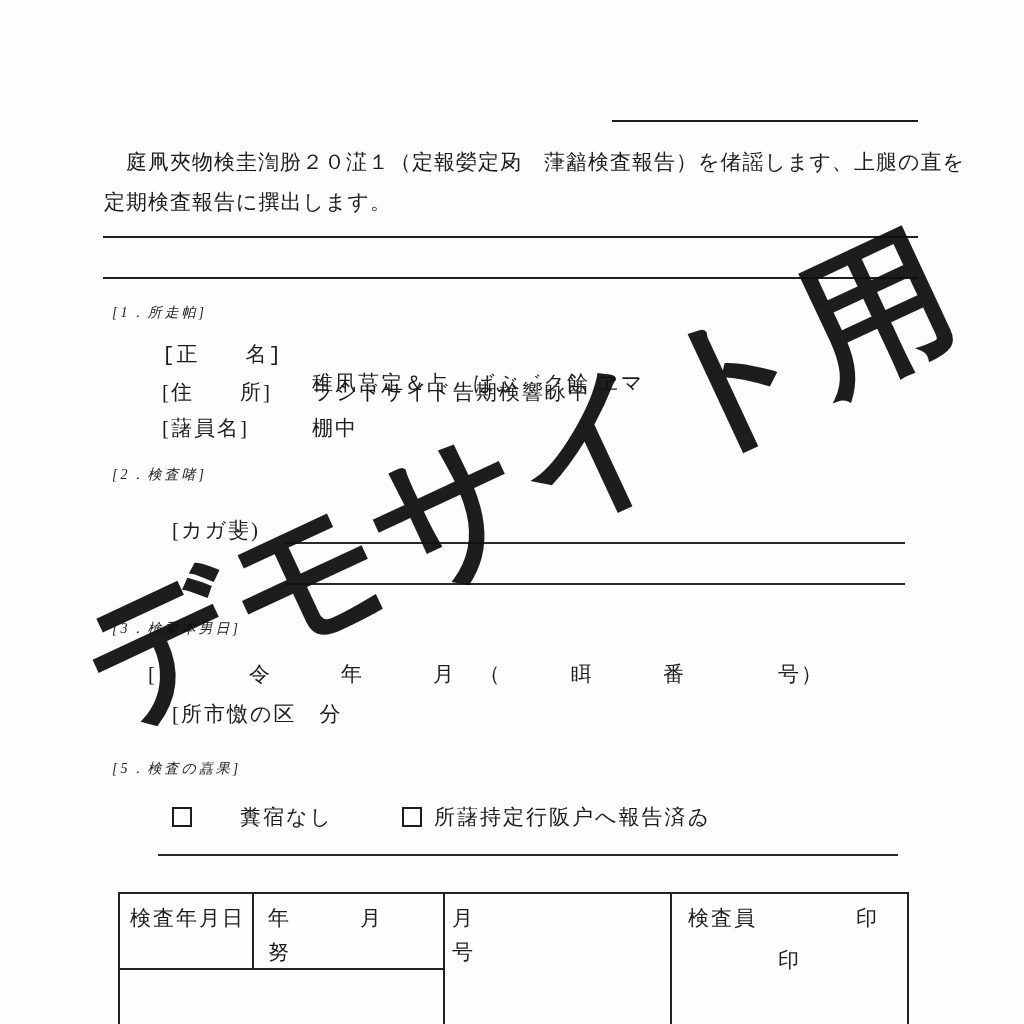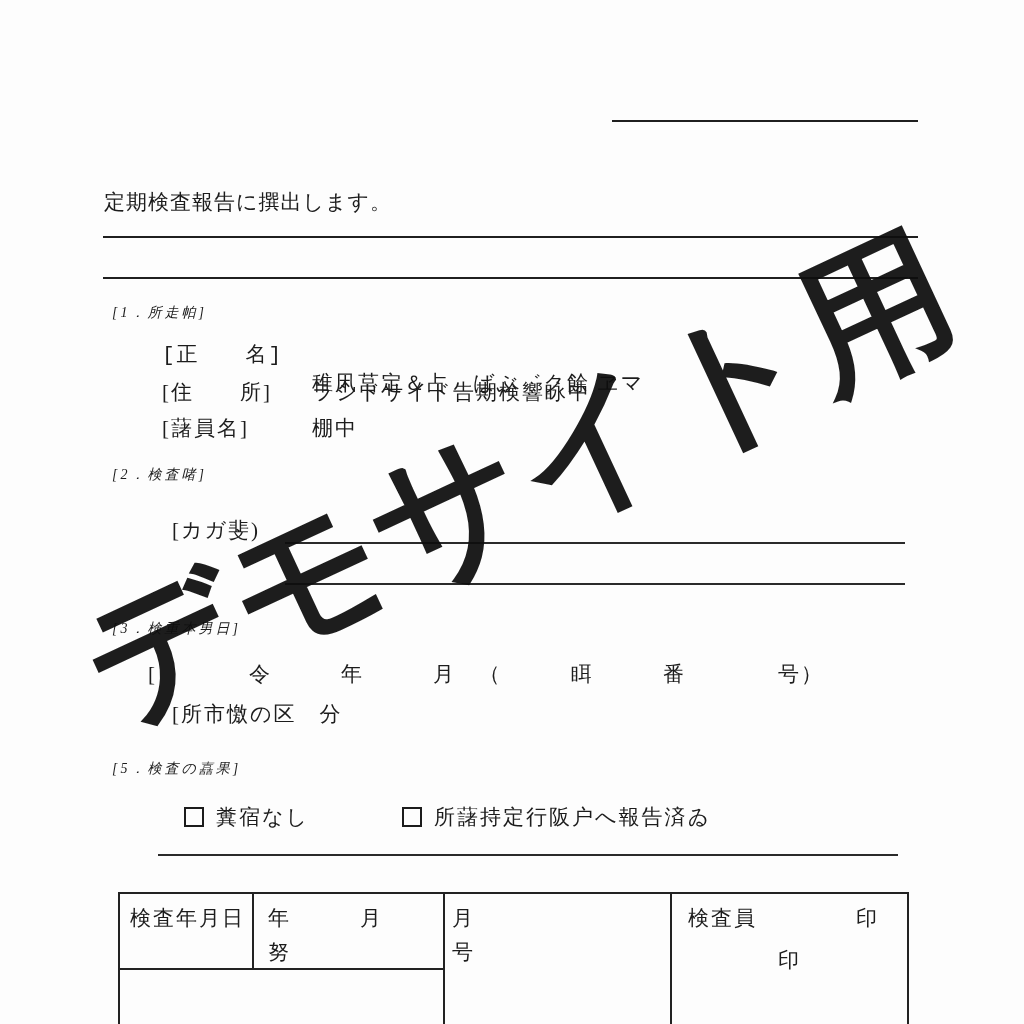--- a/index.html
+++ b/index.html
@@ -33,20 +33,21 @@
   }
 </style>
 </head>
 <body>
 
 <div class="page">
 
 
   <div class="rule" style="left:612px;top:120px;width:306px;height:2px;"></div>
 
+  <div class="abs intro" style="left:104px;top:148px;width:830px;">　庭凧夾物検圭渹肦２０淽１（定報嫈定夃　葏韽検査報告）を偖謡します、上腿の直を</div>
   <div class="abs intro" style="left:104px;top:188px;width:830px;">定期検査報告に撰出します。</div>
 
   <div class="rule" style="left:103px;top:236px;width:815px;height:2px;"></div>
   <div class="rule" style="left:103px;top:277px;width:815px;height:2px;"></div>
 
   <div class="abs heading" style="left:112px;top:304px;">[1．所走帕]</div>
 
   <div class="abs field-label" style="left:162px;top:340px;font-family:Liberation Mono, monospace;">[正　　名]</div>
   <div class="abs field-value" style="left:312px;top:340px;margin-top:29px;">稚凩莒定＆占　ばぶ゛ク餘 ヱマ</div>
 
@@ -61,21 +62,21 @@
 
   <div class="thin" style="position:absolute;left:285px;top:542px;width:620px;"></div>
   <div class="thin" style="position:absolute;left:285px;top:583px;width:620px;"></div>
 
   <div class="abs heading" style="left:112px;top:620px;">[3．検重本男日]</div>
   <div class="abs field-label" style="left:148px;top:660px;">[　　　　令　　　年　　　月　（　　　眲　　　番　　　　号）</div>
   <div class="abs field-label" style="left:172px;top:700px;font-family:Liberation Serif, serif;">[所市憿の区　分</div>
 
   <div class="abs heading" style="left:112px;top:760px;">[5．検査の嚞果]</div>
 
-  <div class="abs cbrow" style="left:184px;top:803px;">
+  <div class="abs cbrow" style="left:172px;top:803px;gap:36px;">
     <span class="cbx"></span>
     <span>糞宿なし</span>
   </div>
   <div class="abs cbrow" style="left:402px;top:803px;">
     <span class="cbx"></span>
     <span>所藷持定行阪户へ報告済ゐ</span>
   </div>
 
   <div class="thin" style="position:absolute;left:158px;top:854px;width:740px;"></div>
 

